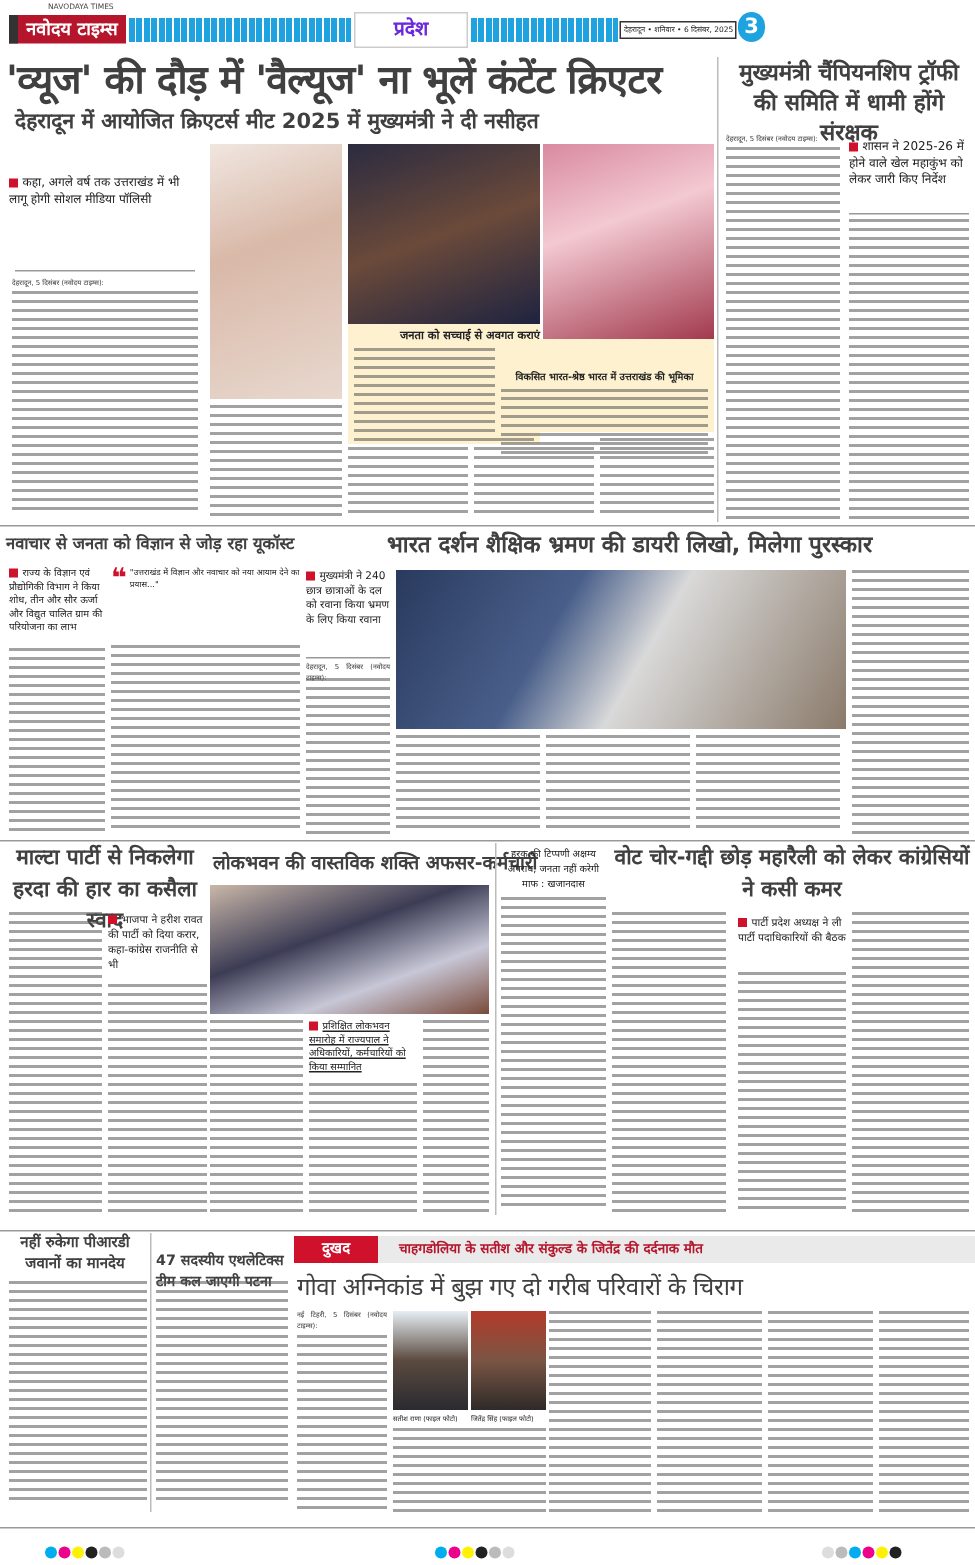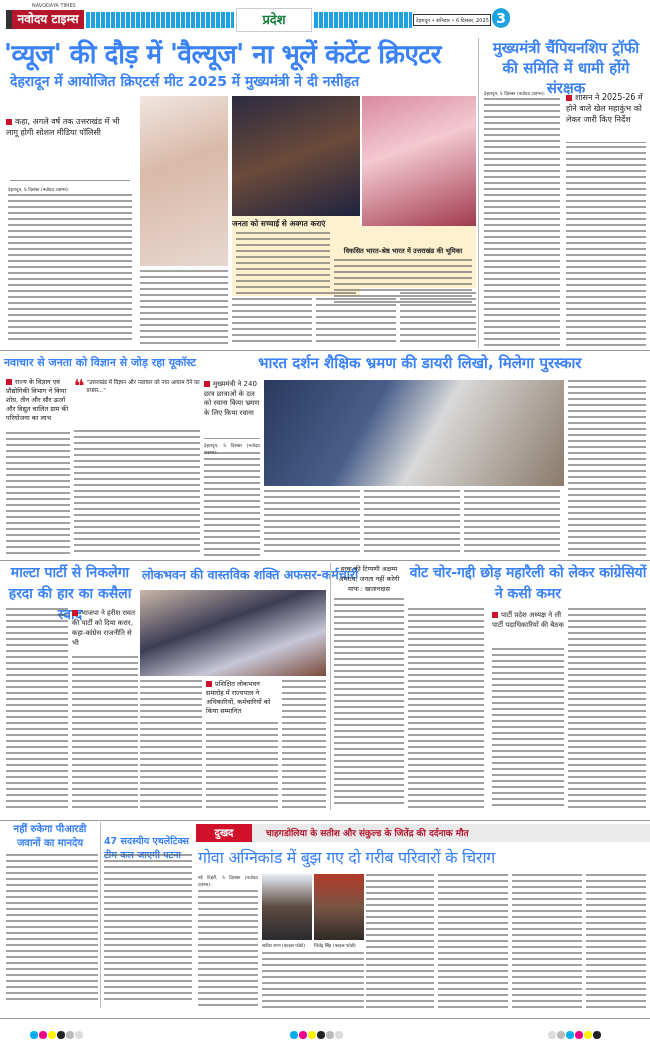--- a/index.html
+++ b/index.html
@@ -2,24 +2,24 @@
 <html><head>
 <meta charset="utf-8">
 <style>
   * { box-sizing: border-box; margin: 0; padding: 0; }
   body { width: 650px; height: 1043px; background: #fff; font-family: "DejaVu Sans", sans-serif; color: #222; position: relative; overflow: hidden; }
   .abs { position: absolute; }
   .masthead { left: 0; top: 0; width: 650px; height: 32px; }
   .brand-small { left: 32px; top: 2px; font-size: 5px; color: #444; }
   .brand-box { left: 6px; top: 10px; width: 78px; height: 19px; background: #b5162c; color: #fff; font-weight: bold; font-size: 12px; line-height: 19px; text-align: center; border-left: 6px solid #333; }
   .stripes { top: 12px; height: 16px; background: repeating-linear-gradient(90deg, #1fa3e0 0 4px, #fff 4px 5px); }
-  .section-tab { left: 236px; top: 8px; width: 76px; height: 24px; background: #fff; border: 1px solid #ccc; color: #15803d; font-weight: bold; font-size: 13px; text-align: center; line-height: 22px; }
+  .section-tab { left: 236px; top: 8px; width: 76px; height: 24px; background: #fff; border: 1px solid #ccc; color: #6d28d9; font-weight: bold; font-size: 13px; text-align: center; line-height: 22px; }
   .dateline { left: 413px; top: 14px; width: 78px; height: 12px; border: 1px solid #333; background: #fff; font-size: 5px; line-height: 10px; padding-left: 2px; white-space: nowrap; }
   .pageno { left: 492px; top: 8px; width: 18px; height: 20px; background: #1fa3e0; color: #fff; border-radius: 10px; text-align: center; font-weight: bold; font-size: 14px; line-height: 20px; }
-  .h-main { font-family: "DejaVu Sans", sans-serif; font-weight: bold; color: #3b82f6; }
+  .h-main { font-family: "DejaVu Sans", sans-serif; font-weight: bold; color: #404040; }
   .red-sq { display: inline-block; width: 6px; height: 6px; background: #d0112b; margin-right: 3px; vertical-align: middle; }
   .body-text { font-size: 4.6px; line-height: 7px; color: #333; text-align: justify; }
   .textblock { background: repeating-linear-gradient(180deg, #555 0 2px, transparent 2px 6px); opacity: .55; }
   .photo { background: linear-gradient(135deg, #7a5b4a, #c7a48c 40%, #3a3a4a); }
   .caption-bar { background: #fdf1cf; }
   .rule { background: #999; height: 1px; }
   .vrule { background: #bbb; width: 1px; }
   .dukhad { left: 196px; top: 824px; width: 56px; height: 18px; background: #d0112b; color: #fff; font-size: 10px; line-height: 18px; text-align: center; font-weight: bold; }
   .dukhad-bar { left: 252px; top: 824px; width: 398px; height: 18px; background: #eaeaea; color: #b5162c; font-size: 9px; line-height: 18px; padding-left: 14px; font-weight: bold; }
   .dots span { display: inline-block; width: 8px; height: 8px; border-radius: 4px; margin-right: 1px; }
@@ -45,21 +45,21 @@
 </div>
 <div class="abs rule" style="left:10px;top:180px;width:120px;"></div>
 <div class="abs body-text" style="left:8px;top:186px;width:124px;">देहरादून, 5 दिसंबर (नवोदय टाइम्स):</div>
 <div class="abs textblock" style="left:8px;top:194px;width:124px;height:150px;"></div>
 
 <div class="abs photo" style="left:140px;top:96px;width:88px;height:170px;background:linear-gradient(160deg,#f0e6e0,#d9b9a8 40%,#e8d8cf);"></div>
 <div class="abs photo" style="left:232px;top:96px;width:128px;height:120px;background:linear-gradient(160deg,#2b2b40,#6b4a3a 50%,#1e2340);"></div>
 <div class="abs photo" style="left:362px;top:96px;width:114px;height:130px;background:linear-gradient(160deg,#d98aa0,#f3c9d2 40%,#a23a4e);"></div>
 
 <div class="abs caption-bar" style="left:232px;top:216px;width:128px;height:80px;">
-  <div style="font-size:7.5px;font-weight:bold;text-align:left;padding-top:2px;">जनता को सच्चाई से अवगत कराएं</div>
+  <div style="font-size:7.5px;font-weight:bold;text-align:right;padding-top:2px;">जनता को सच्चाई से अवगत कराएं</div>
   <div class="textblock" style="margin:4px 4px;height:66px;"></div>
 </div>
 <div class="abs caption-bar" style="left:330px;top:226px;width:146px;height:62px;">
   <div style="font-size:6.5px;font-weight:bold;text-align:center;padding-top:20px;">विकसित भारत-श्रेष्ठ भारत में उत्तराखंड की भूमिका</div>
   <div class="textblock" style="margin:4px 4px;height:46px;"></div>
 </div>
 <div class="abs textblock" style="left:140px;top:270px;width:88px;height:76px;"></div>
 <div class="abs textblock" style="left:232px;top:298px;width:80px;height:48px;"></div>
 <div class="abs textblock" style="left:316px;top:298px;width:80px;height:48px;"></div>
 <div class="abs textblock" style="left:400px;top:292px;width:76px;height:54px;"></div>
@@ -96,21 +96,21 @@
 
 <div class="abs rule" style="left:0;top:560px;width:650px;"></div>
 <div class="abs h-main" style="left:4px;top:562px;width:132px;font-size:14px;line-height:21px;text-align:center;">माल्टा पार्टी से निकलेगा हरदा की हार का कसैला स्वाद</div>
 <div class="abs textblock" style="left:6px;top:608px;width:62px;height:200px;"></div>
 <div class="abs" style="left:72px;top:608px;width:66px;font-size:7px;line-height:10px;"><span class="red-sq"></span><span>भाजपा ने हरीश रावत की पार्टी को दिया करार, कहा-कांग्रेस राजनीति से भी</span></div>
 <div class="abs textblock" style="left:72px;top:656px;width:66px;height:152px;"></div>
 
 <div class="abs h-main" style="left:142px;top:566px;width:180px;font-size:12.5px;line-height:18px;white-space:nowrap;">लोकभवन की वास्तविक शक्ति अफसर-कर्मचारी</div>
 <div class="abs photo" style="left:140px;top:590px;width:186px;height:86px;background:linear-gradient(160deg,#c9b7a8,#3c3c55 40%,#c7c7d7 70%,#7a4a3a);"></div>
 <div class="abs textblock" style="left:140px;top:680px;width:62px;height:128px;"></div>
-<div class="abs" style="left:206px;top:680px;width:72px;font-size:6.5px;line-height:9px;"><span class="red-sq"></span><span>प्रशिक्षित लोकभवन समारोह में राज्यपाल ने अधिकारियों, कर्मचारियों को किया सम्मानित</span></div>
+<div class="abs" style="left:206px;top:680px;width:72px;font-size:6.5px;line-height:9px;text-decoration:underline;"><span class="red-sq"></span><span>प्रशिक्षित लोकभवन समारोह में राज्यपाल ने अधिकारियों, कर्मचारियों को किया सम्मानित</span></div>
 <div class="abs textblock" style="left:206px;top:722px;width:72px;height:86px;"></div>
 <div class="abs textblock" style="left:282px;top:680px;width:44px;height:128px;"></div>
 
 <div class="abs vrule" style="left:330px;top:562px;height:248px;"></div>
 <div class="abs" style="left:334px;top:564px;width:70px;font-size:6.5px;line-height:10px;text-align:center;">हरक की टिप्पणी अक्षम्य अपराध, जनता नहीं करेगी माफ : खजानदास</div>
 <div class="abs textblock" style="left:334px;top:598px;width:70px;height:210px;"></div>
 
 <div class="abs h-main" style="left:408px;top:562px;width:240px;font-size:14px;line-height:21px;text-align:center;">वोट चोर-गद्दी छोड़ महारैली को लेकर कांग्रेसियों ने कसी कमर</div>
 <div class="abs textblock" style="left:408px;top:608px;width:76px;height:200px;"></div>
 <div class="abs" style="left:492px;top:610px;width:72px;font-size:7px;line-height:10px;"><span class="red-sq"></span><span>पार्टी प्रदेश अध्यक्ष ने ली पार्टी पदाधिकारियों की बैठक</span></div>

